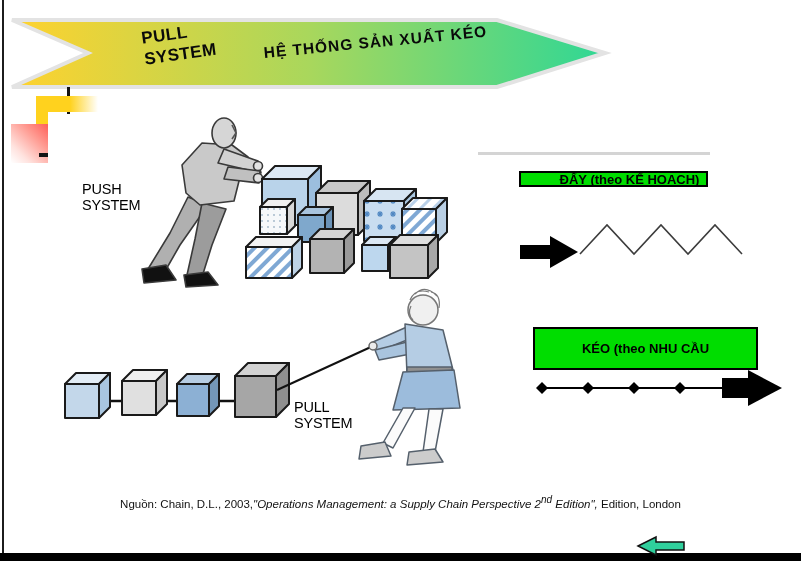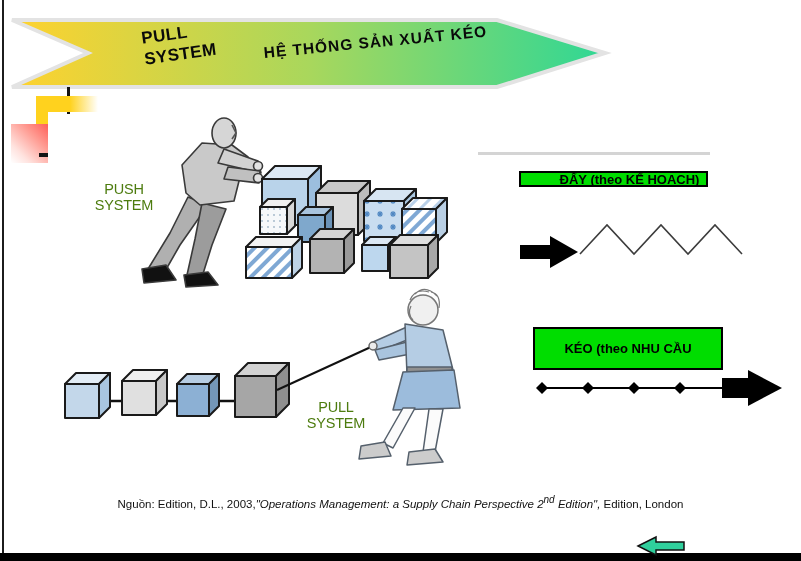--- a/index.html
+++ b/index.html
@@ -22,31 +22,31 @@
   }
   
   #decor-yellow{left:36px;top:96px;width:34px;height:16px;background:#ffd21e;}
   #decor-yellow-fade{left:70px;top:96px;width:28px;height:16px;background:linear-gradient(90deg,#ffd21e,#ffffff);}
   #decor-yellow-stem{left:36px;top:112px;width:12px;height:13px;background:#ffd21e;}
   #decor-vline{left:67px;top:87px;width:3px;height:27px;background:#141414;}
   #decor-pink{left:11px;top:124px;width:37px;height:39px;
     background:linear-gradient(225deg,#ff5f58 0%,#ff9d94 35%,#ffe3df 75%,#ffffff 100%);}
   #decor-dash{left:39px;top:153px;width:9px;height:4px;background:#141414;}
   
-  .sys-label{width:84px;text-align:center;font-size:14.5px;line-height:16px;
-    color:#4d7c0f;letter-spacing:-.2px;}
+  .sys-label{width:84px;text-align:left;font-size:14.5px;line-height:16px;
+    color:#000000;letter-spacing:-.2px;}
   #push-label{left:82px;top:181px;}
   #pull-label{left:294px;top:399px;}
   
   #gray-rule{left:478px;top:152px;width:232px;height:3px;background:#d4d4d4;}
   .green-tag{background:var(--tag-bg,#00dd00);border:2px solid #000;color:#000;
     font-weight:bold;font-size:13px;text-align:center;display:flex;
     flex-direction:column;justify-content:center;box-sizing:border-box;}
   #push-tag{left:519px;top:171px;width:189px;height:16px;padding-left:32px;}
-  #pull-tag{left:533px;top:327px;width:190px;height:43px;line-height:18px;gap:12px;}
+  #pull-tag{left:533px;top:327px;width:225px;height:43px;line-height:18px;gap:12px;}
   
   #citation{left:0;top:494px;width:801px;text-align:center;font-size:11.5px;color:#111;}
   #citation .it{font-style:italic;}
   #citation sup{font-size:10px;font-style:italic;}
   svg{display:block;}
 </style>
 </head>
 <body>
 
 <div id="slide">
@@ -243,20 +243,20 @@
       <rect x="352" y="87" width="45" height="6" fill="#909090"></rect>
       <polygon points="348,92 399,90 405,128 338,130" fill="#9cbcdc"></polygon>
       <polygon points="348,128 360,128 338,168 328,163" fill="#fbfbfb"></polygon>
       <polygon points="374,129 388,129 380,172 368,172" fill="#fbfbfb"></polygon>
       <polygon points="306,166 330,162 336,176 304,179" fill="#cccccc"></polygon>
       <polygon points="354,172 380,169 388,182 352,185" fill="#cccccc"></polygon>
     </g>
   </svg>
 
   <div class="abs" id="citation">
-    <span>Nguồn: Edition, D.L., 2003,</span><span class="it">"Operations Management: a Supply Chain Perspective 2</span><sup>nd</sup><span class="it"> Edition",</span><span> Edition, London</span>
+    <span>Nguồn: Chain, D.L., 2003,</span><span class="it">"Operations Management: a Supply Chain Perspective 2</span><sup>nd</sup><span class="it"> Edition",</span><span> Edition, London</span>
   </div>
 
   <svg class="abs" id="back-arrow" style="left:634px;top:535px;cursor:pointer" width="54" height="22" viewBox="0 0 54 22">
     <polygon id="back-arrow-shape" points="4,11 22,2 22,7 50,7 50,15 22,15 22,20" fill="#2FCF9C" stroke="#111" stroke-width="1.5"></polygon>
   </svg>
 
 </div>
 
 </body></html>

